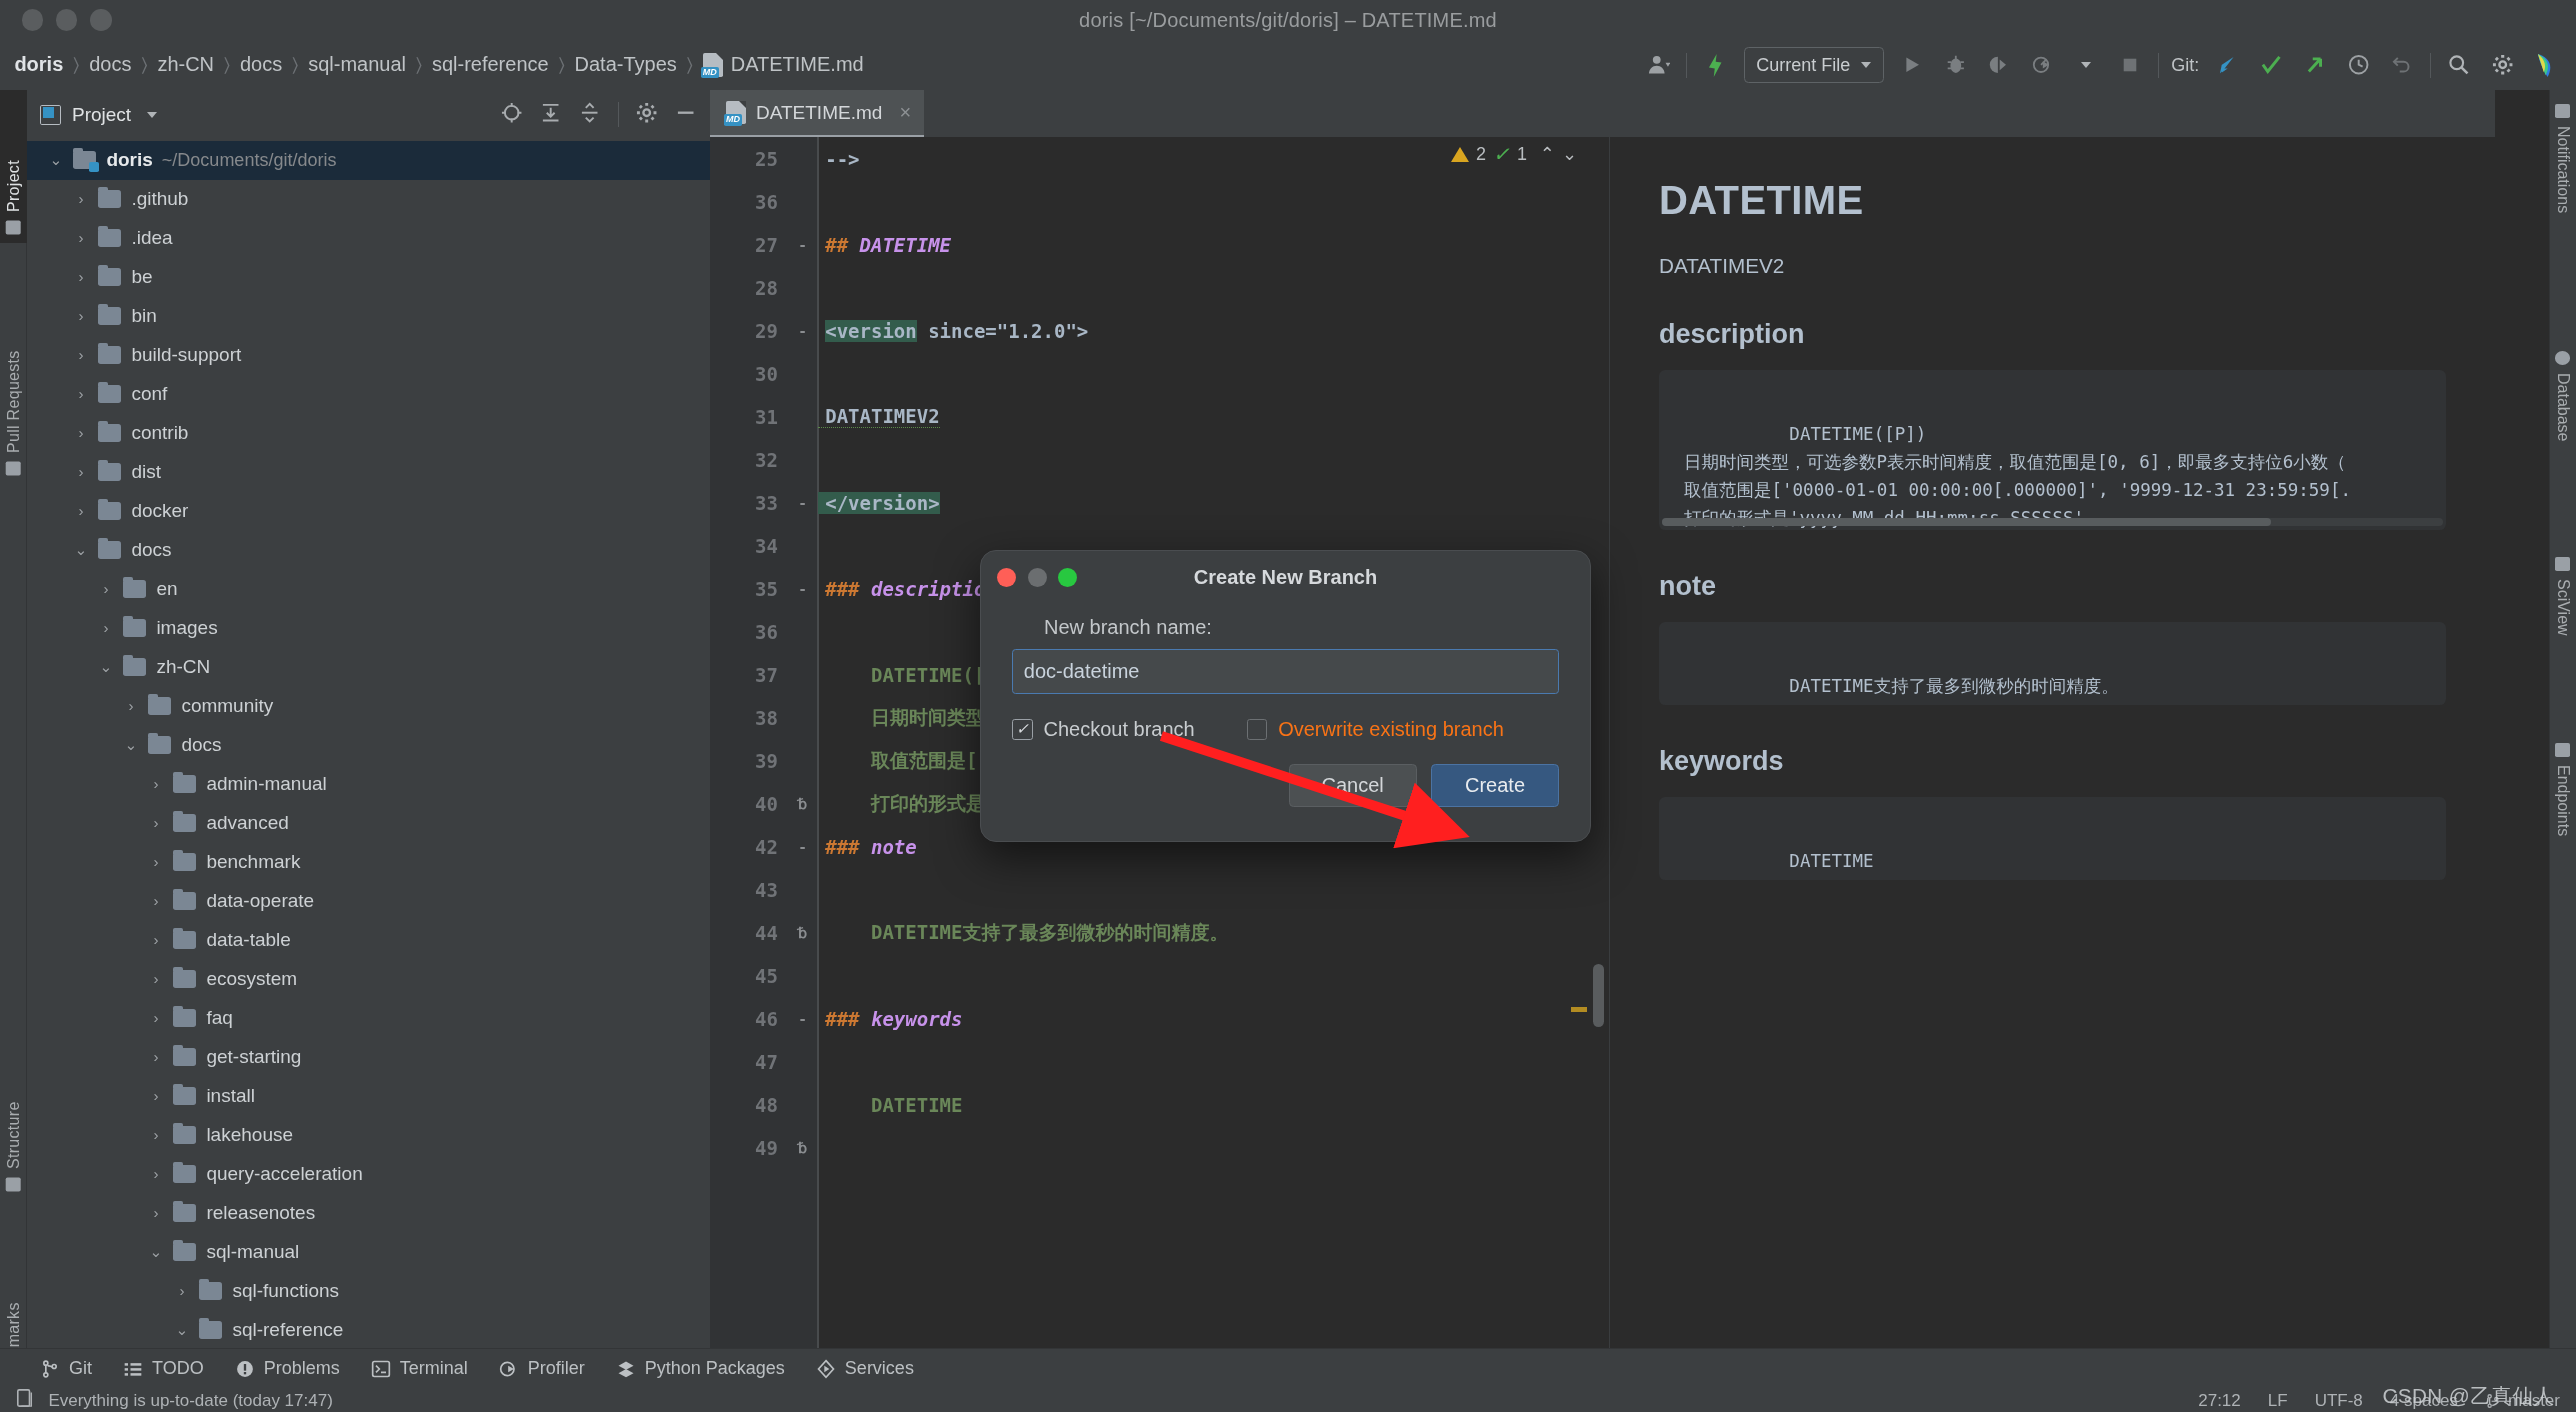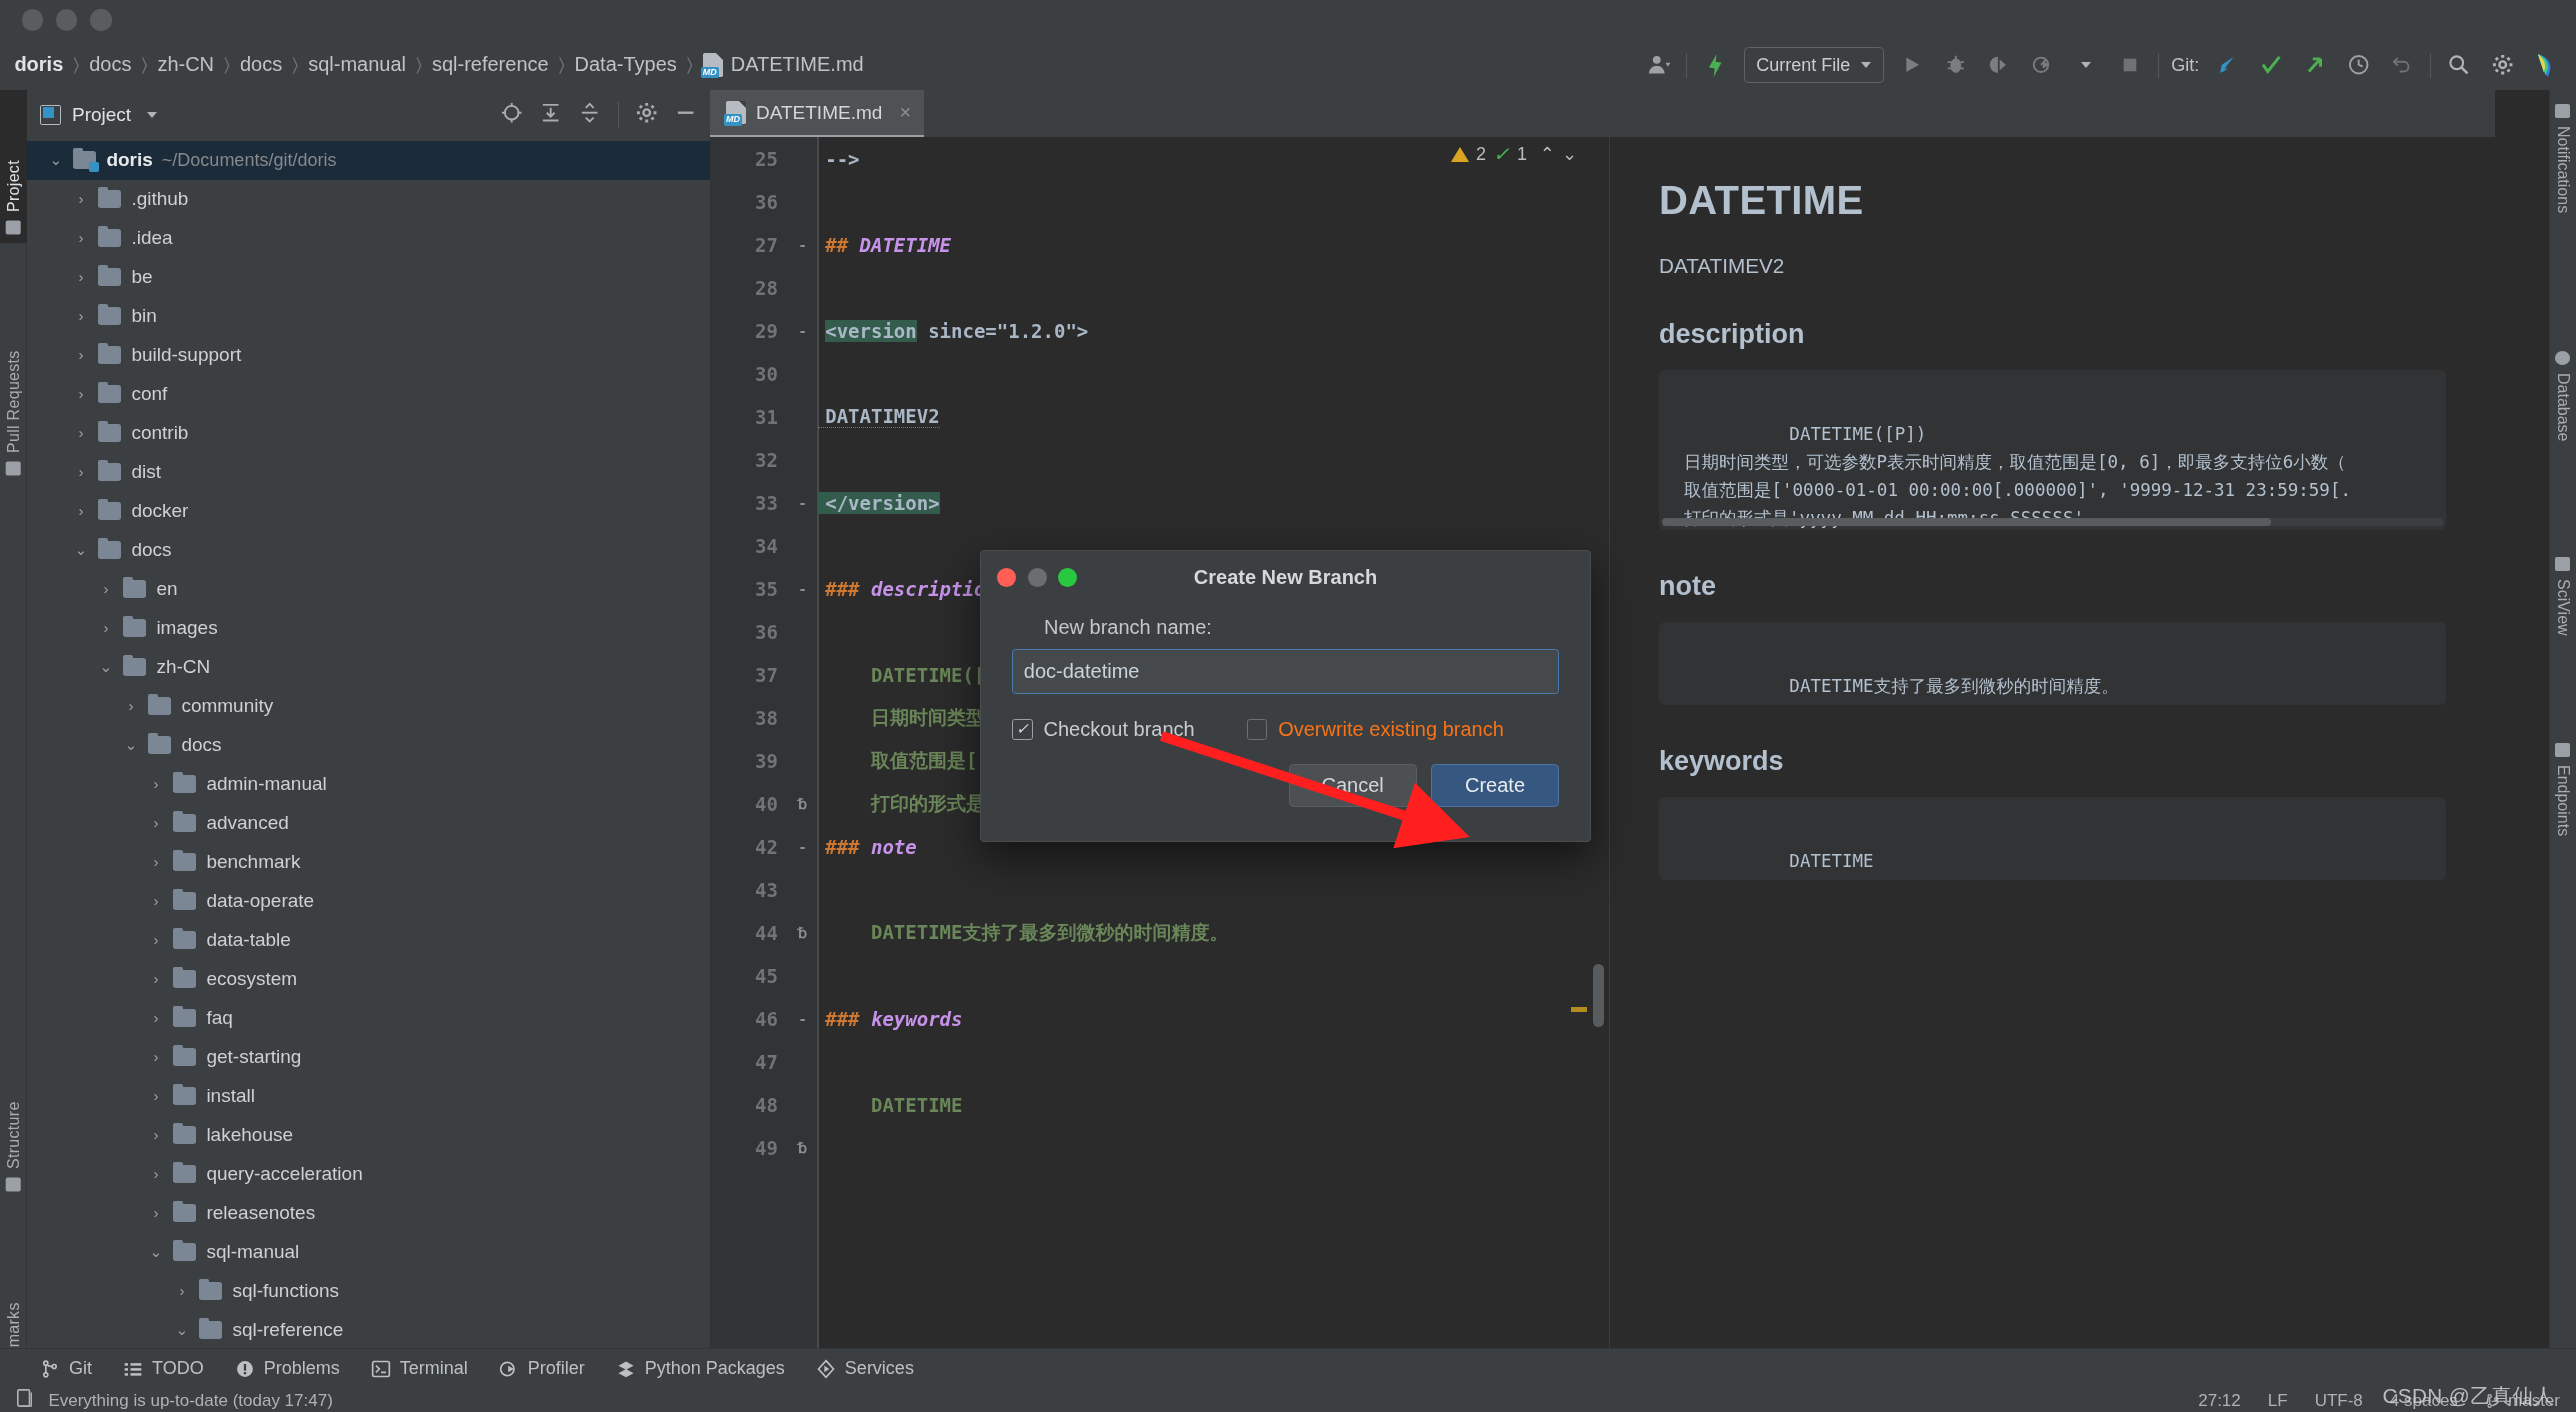--- a/index.html
+++ b/index.html
@@ -156,21 +156,21 @@
     font-family: "DejaVu Sans Mono", monospace; font-size: 17.5px; color: #b3c0ce; line-height: 28px;
     white-space: pre; overflow: hidden; position: relative;
   }
   .pv-code.tall { height: 160px; }
   .hbar { position: absolute; left: 2.7px; right: 2.7px; bottom: 4.5px; height: 8px; background: #3c3f41; border-radius: 4.5px; }
   .hbar i { position: absolute; left: 0; top: 0; height: 8px; width: 78%; background: #585c5e; border-radius: 4.5px; display:block; }
 
   
   .dialog {
     position: absolute; left: 980px; top: 550px; width: 611px; height: 292px;
-    background: #3c3f41; border-radius: 4px; box-shadow: 0 16px 43px rgba(0,0,0,.55);
+    background: #3c3f41; border-radius: 16px; box-shadow: 0 16px 43px rgba(0,0,0,.55);
     border: 0.9px solid #4a4d50;
   }
   .dlg-bar { height: 52px; display: flex; align-items: center; position: relative; }
   .dlg-traffic { display: flex; gap: 11.7px; margin-left: 16px; }
   .dlg-traffic span { width: 19px; height: 19px; border-radius: 50%; display: block; }
   .dlg-title { position: absolute; left: 0; right: 0; text-align: center; font-size: 20px; font-weight: bold; color: #d6d9dc; }
   .dlg-body { padding: 12.6px 31px 0 31px; }
   .dlg-label { font-size: 20px; color: #c3c7ca; margin-left: 32px; }
   .dlg-input {
     margin-top: 10.8px; height: 45px; width: 100%; background: #45494b;
@@ -214,20 +214,21 @@
 <body>
 
 <div id="app">
 
   <div class="titlebar">
     <div class="traffic">
       <span></span>
       <span></span>
       <span></span>
     </div>
+    <div class="win-title">doris [~/Documents/git/doris] – DATETIME.md</div>
   </div>
 
   <div class="toolbar">
     <div class="crumbs">
       <span class="crumb first">doris</span>
       <span class="crumb-sep">〉</span>
       <span class="crumb">docs</span>
       <span class="crumb-sep">〉</span>
       <span class="crumb">zh-CN</span>
       <span class="crumb-sep">〉</span>

